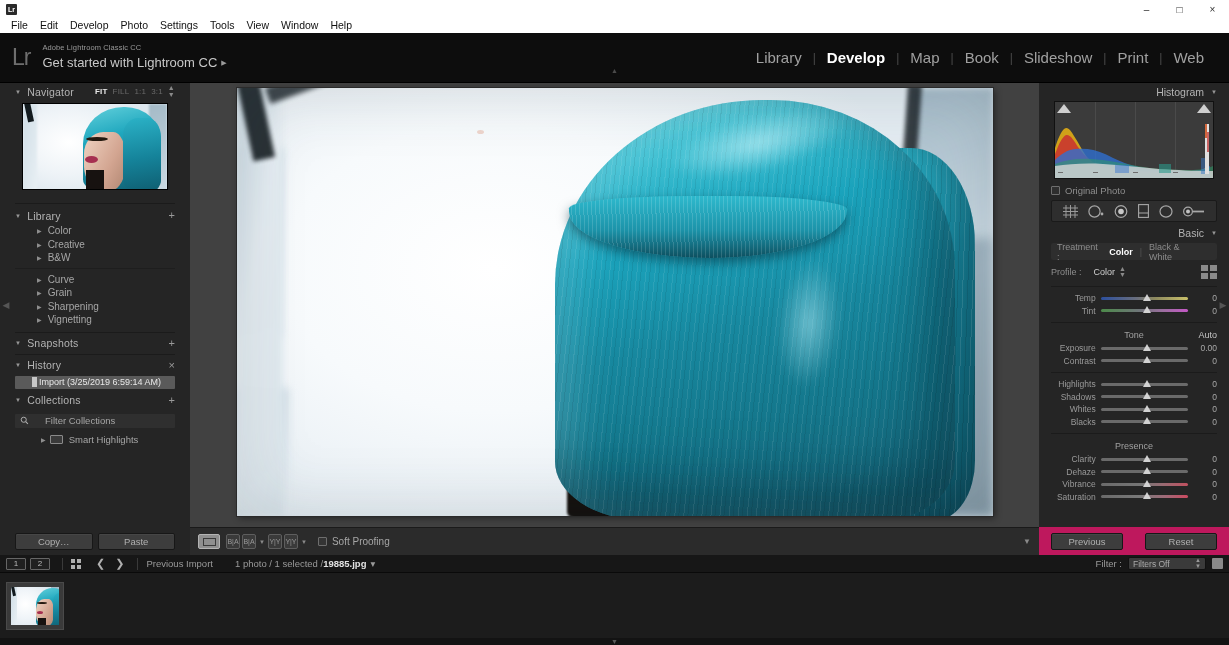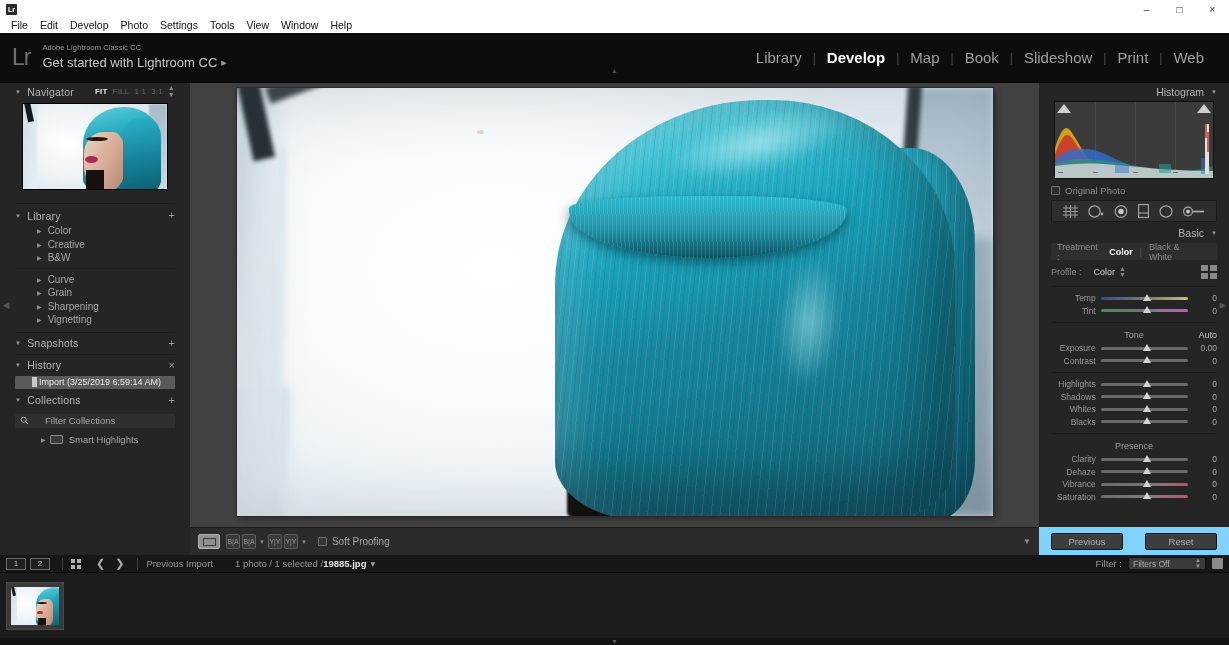--- a/index.html
+++ b/index.html
@@ -461,21 +461,21 @@
   }
   .section-title {
     text-align: center; font-size: 9px; color: #a0a0a0; height: 14px;
     line-height: 14px; position: relative;
   }
   .auto-btn {
     position: absolute; right: 0; top: 0; font-size: 9px; color: #c4c4c4;
   }
   .rp-buttons {
     position: absolute; bottom: 0; left: 0; width: 190px; height: 28px;
-    background: #7dd3fc; display: flex; align-items: center;
+    background: #be185d; display: flex; align-items: center;
     justify-content: center; gap: 22px; padding: 0 12px;
   }
 
   
   .side-arrow {
     position: absolute; width: 10px; font-size: 9px; color: #555;
     text-align: center; top: 300px;
   }
 
   
@@ -682,20 +682,24 @@
         </svg>
         <span style="margin-left:13px">Filter Collections</span>
       </div>
       <div class="coll-row">
         <span class="t" style="font-size:6px;color:#8e8e8e">▶</span>
         <span class="folder-ico"></span>
         <span>Smart Highlights</span>
       </div>
     </div>
 
+    <div class="lp-buttons">
+      <div class="btn">Copy…</div>
+      <div class="btn">Paste</div>
+    </div>
   </div>
 
   <div class="center">
     <div class="photo-frame">
       <div class="photo">
         <div class="bg-sky"></div>
         <div class="win-bar-l3"></div>
         <div class="win-bar-l4"></div>
         <div class="win-frame-l"></div>
         <div class="win-bar-l"></div>

